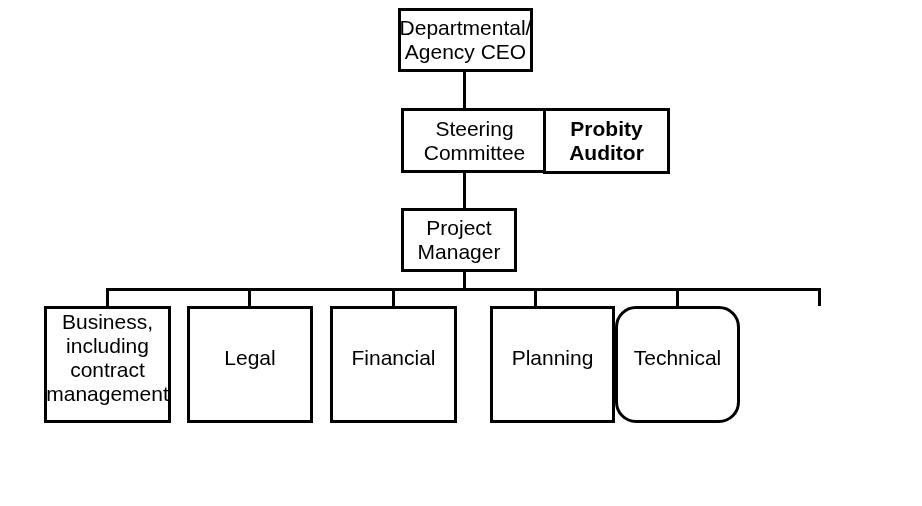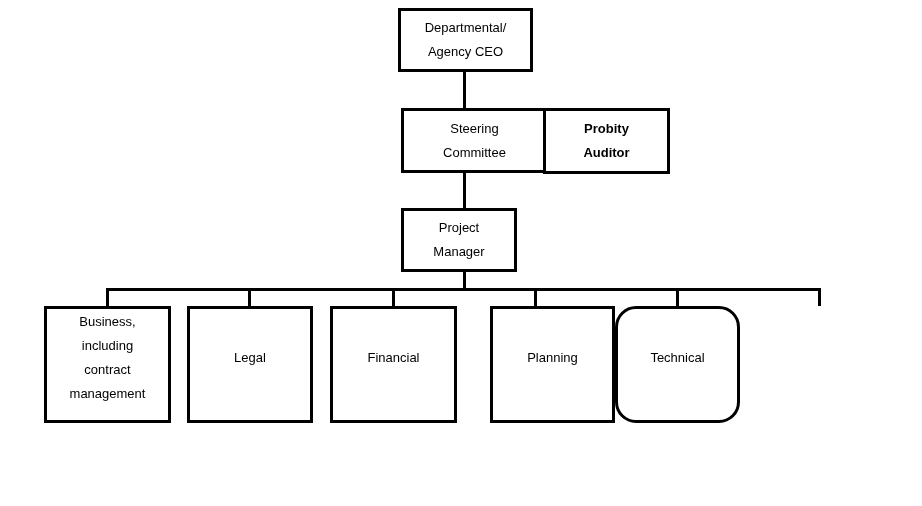--- a/index.html
+++ b/index.html
@@ -21,21 +21,21 @@
     box-sizing: border-box;
     border: 3px solid #000000;
     background: #ffffff;
     display: flex;
     align-items: center;
     justify-content: center;
     text-align: center;
   }
   .node .label {
     white-space: pre-line;
-    font-size: 13px;
+    font-size: 21px;
     line-height: 24px;
     color: #000000;
   }
   .node.tall {
     padding-bottom: 14px; 
   }
   .conn {
     position: absolute;
     background: #000000;
   }

